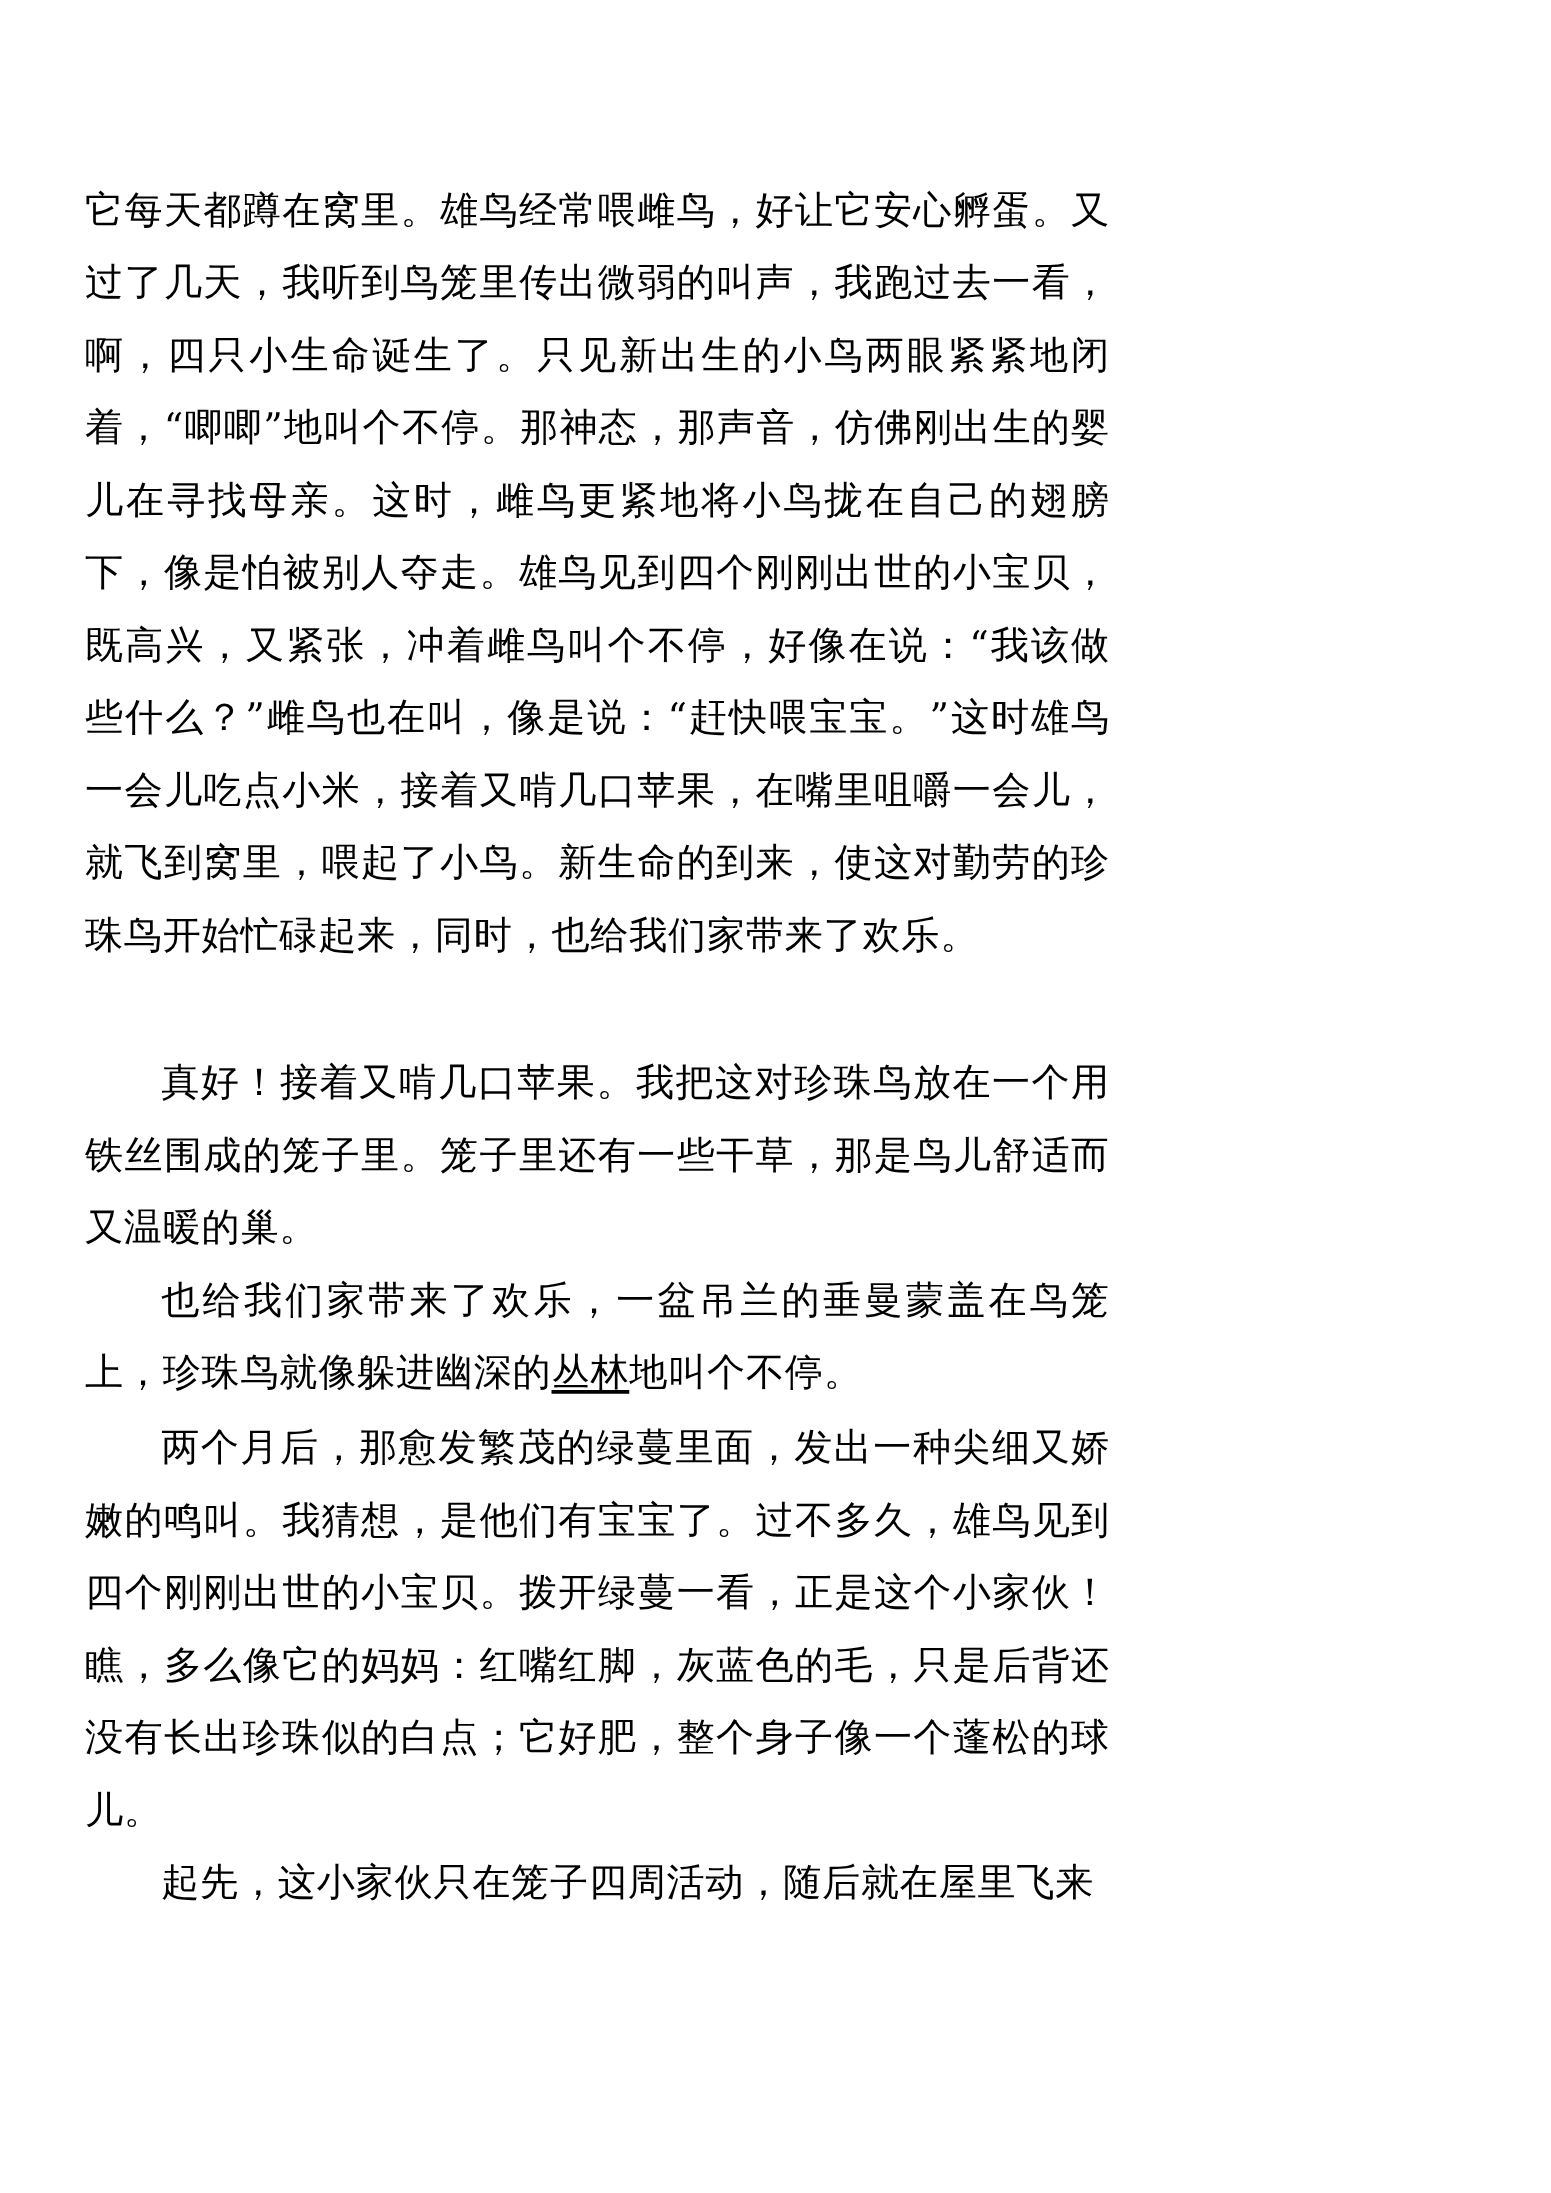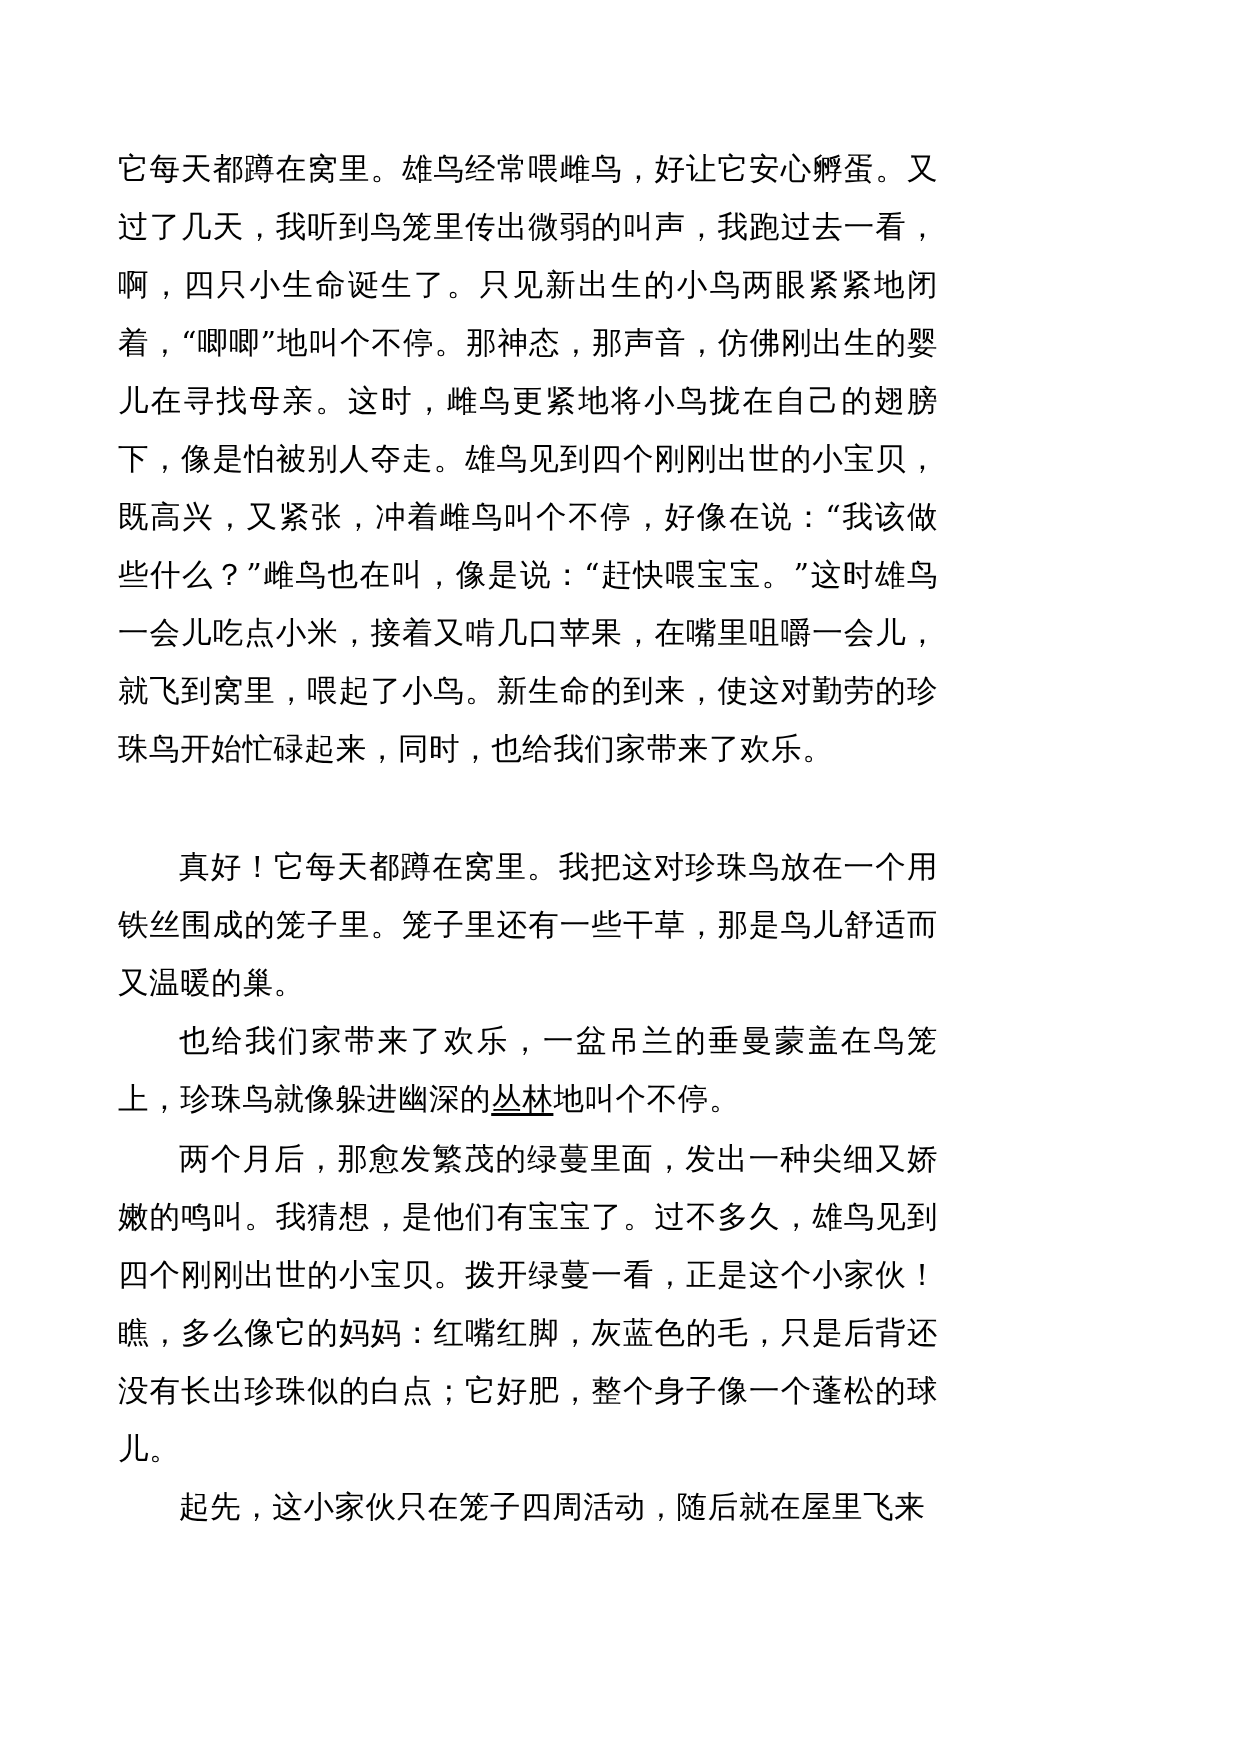--- a/index.html
+++ b/index.html
@@ -12,21 +12,21 @@
     height: 1754px;
     font-family: "Liberation Serif", serif;
     color: #000000;
     overflow: hidden;
   }
   .page {
     position: relative;
     width: 1241px;
     height: 1754px;
     box-sizing: border-box;
-    padding: 140px 120px 60px 118px;
+    padding: 140px 120px 60px 68px;
   }
   .doc-body {
     width: 820px;
   }
   p {
     margin: 0;
     font-size: 30.5px;
     line-height: 58px;
     text-align: justify;
     text-justify: inter-ideograph;
@@ -62,20 +62,20 @@
   <div class="doc-body">
 
     <div class="para-block">
       <p>它每天都蹲在窝里。雄鸟经常喂雌鸟，好让它安心孵蛋。又过了几天，我听到鸟笼里传出微弱的叫声，我跑过去一看，啊，四只小生命诞生了。只见新出生的小鸟两眼紧紧地闭着，“唧唧”地叫个不停。那神态，那声音，仿佛刚出生的婴儿在寻找母亲。这时，雌鸟更紧地将小鸟拢在自己的翅膀下，像是怕被别人夺走。雄鸟见到四个刚刚出世的小宝贝，既高兴，又紧张，冲着雌鸟叫个不停，好像在说：“我该做些什么？”雌鸟也在叫，像是说：“赶快喂宝宝。”这时雄鸟一会儿吃点小米，接着又啃几口苹果，在嘴里咀嚼一会儿，就飞到窝里，喂起了小鸟。新生命的到来，使这对勤劳的珍珠鸟开始忙碌起来，同时，也给我们家带来了欢乐。</p>
     </div>
 
     <div class="spacer-large"></div>
 
 
     <div class="para-block">
-      <p class="indent">真好！它每天都蹲在窝里。我把这对珍珠鸟放在一个用铁丝围成的笼子里。笼子里还有一些干草，那是鸟儿舒适而又温暖的巢。</p>
+      <p class="indent">真好！接着又啃几口苹果。我把这对珍珠鸟放在一个用铁丝围成的笼子里。笼子里还有一些干草，那是鸟儿舒适而又温暖的巢。</p>
       <p class="indent"><span>也给我们家带来了欢乐，一盆吊兰的垂曼蒙盖在鸟笼上，珍珠鸟就像躲进幽深的</span><span class="underline-word">丛林</span><span>地叫个不停。</span></p>
       <p class="indent">两个月后，那愈发繁茂的绿蔓里面，发出一种尖细又娇嫩的鸣叫。我猜想，是他们有宝宝了。过不多久，雄鸟见到四个刚刚出世的小宝贝。拨开绿蔓一看，正是这个小家伙！瞧，多么像它的妈妈：红嘴红脚，灰蓝色的毛，只是后背还没有长出珍珠似的白点；它好肥，整个身子像一个蓬松的球儿。</p>
       <p class="indent">起先，这小家伙只在笼子四周活动，随后就在屋里飞来</p>
     </div>
 
   </div>
 </div>
 
 </body></html>

